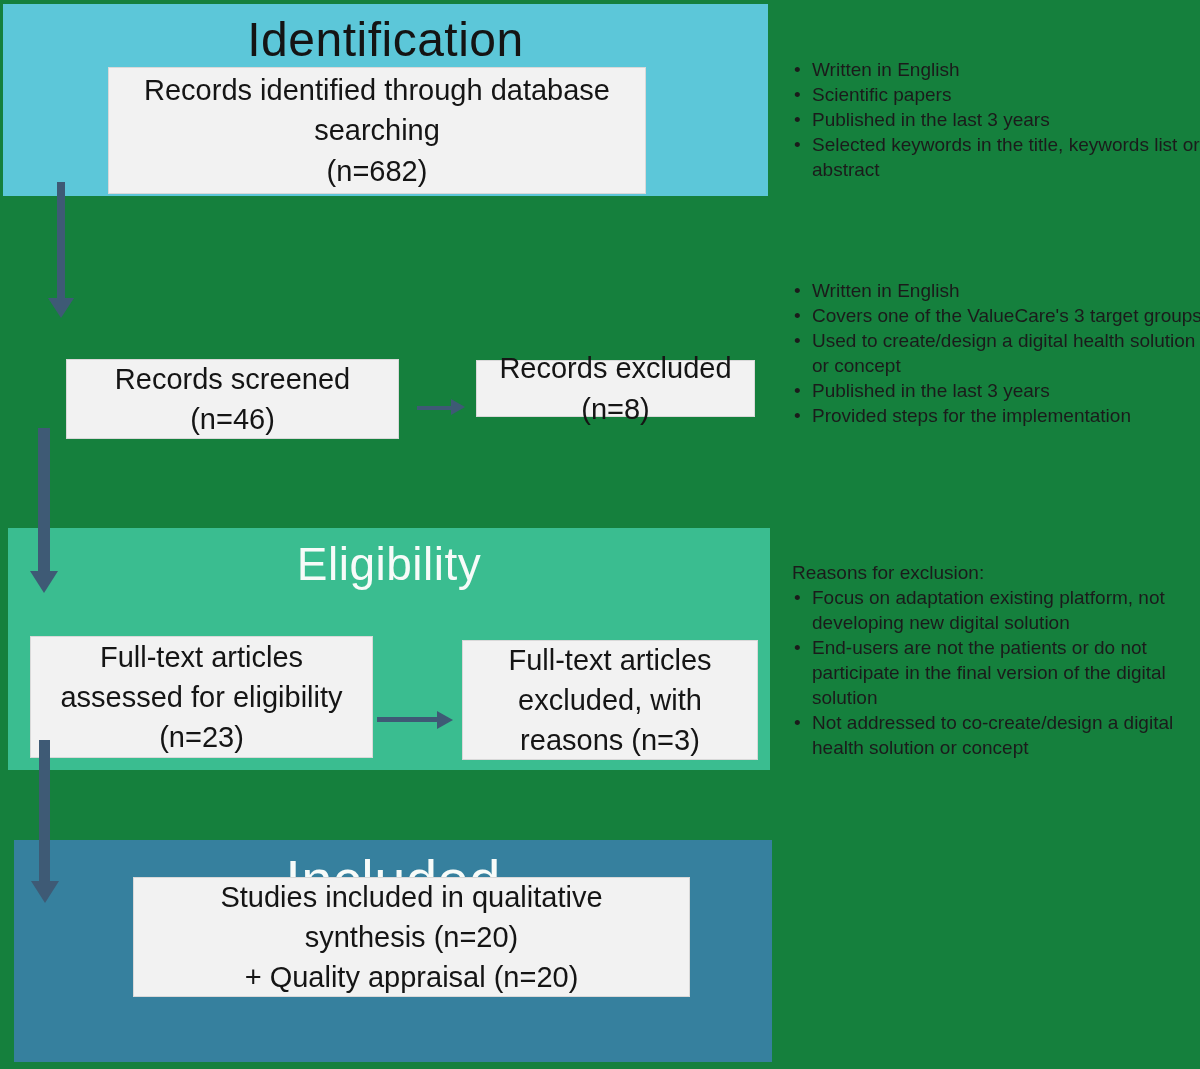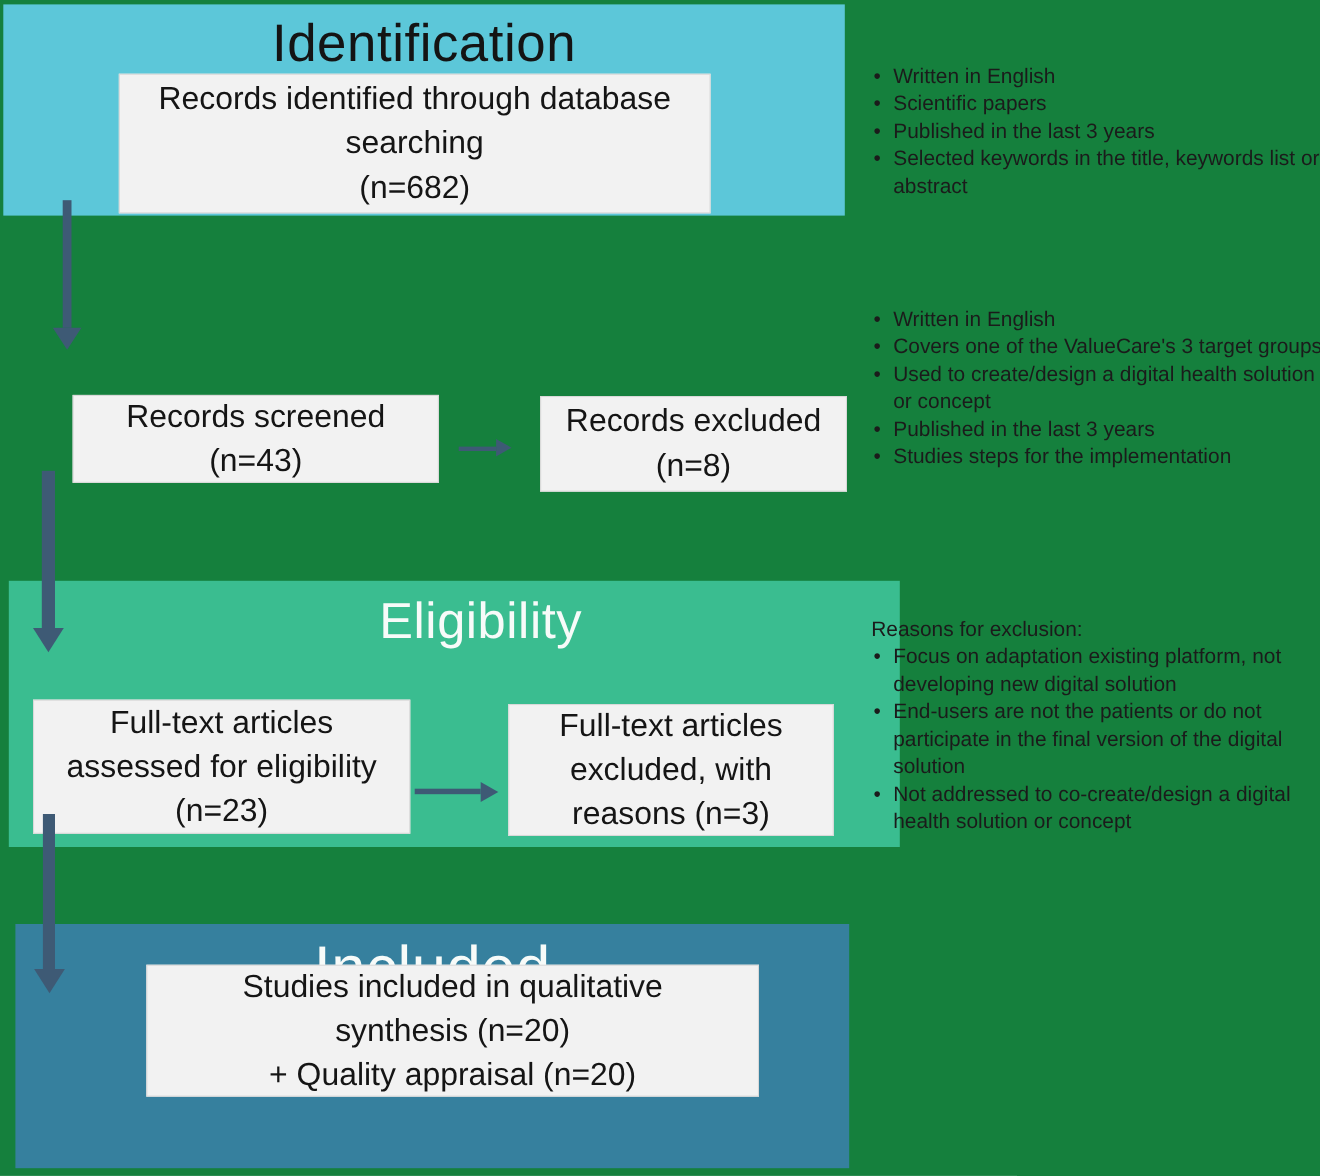--- a/index.html
+++ b/index.html
@@ -4,38 +4,38 @@
 <style>
   html,body { margin:0; padding:0; background:#ffffff; }
   .canvas {
     position:relative; width:1200px; height:1069px;
     background:#15803d; overflow:hidden;
     font-family:"Liberation Sans","DejaVu Sans",sans-serif;
   }
   .band { position:absolute; }
   #band-identification { left:3px;  top:4px;   width:765px; height:192px; background:#5cc7d9; }
   #band-screening      { left:10px; top:241px; width:760px; height:214px; background:#3ccc90; }
-  #band-eligibility    { left:8px;  top:528px; width:762px; height:242px; background:#3abd90;padding-left:48px; }
+  #band-eligibility    { left:8px;  top:528px; width:762px; height:242px; background:#3abd90; }
   #band-included       { left:14px; top:840px; width:758px; height:222px; background:#36809e; }
 
   .band-title { margin:0; text-align:center; font-weight:400; letter-spacing:0.5px; }
   #band-identification .band-title { color:#141414; font-size:48px; padding-top:8px; }
   #band-screening .band-title      { color:#f7fbf9; font-size:46px; padding-top:13px; }
   #band-eligibility .band-title    { color:#f7fbf9; font-size:46px; padding-top:9px;  }
   #band-included .band-title       { color:#f7fbf9; font-size:56px; padding-top:7px;text-decoration:underline;  }
 
   .node {
     position:absolute; background:#f2f2f2; border:1px solid #d9d9d9;
     color:#151515; font-size:29px; line-height:1.38; text-align:center;
     white-space:pre-line; display:flex; align-items:center; justify-content:center;
     box-sizing:border-box;
   }
   #box-records-identified { left:108px; top:67px;  width:538px; height:127px; }
   #box-records-screened   { left:66px;  top:359px; width:333px; height:80px;  }
-  #box-records-excluded   { left:491px; top:360px; width:279px; height:87px;  }
+  #box-records-excluded   { left:476px; top:360px; width:279px; height:57px;  }
   #box-fulltext-assessed  { left:30px;  top:636px; width:343px; height:122px; }
   #box-fulltext-excluded  { left:462px; top:640px; width:296px; height:120px; }
   #box-studies-included   { left:133px; top:877px; width:557px; height:120px; }
 
   .shaft { position:absolute; background:#3e5a75; }
   .head-down { position:absolute; width:0; height:0;
     border-left:14px solid transparent; border-right:14px solid transparent;
     border-top:22px solid #3e5a75; }
   .head-right { position:absolute; width:0; height:0;
     border-top:9px solid transparent; border-bottom:9px solid transparent;
@@ -75,21 +75,21 @@
     <h2 class="band-title">Eligibility</h2>
   </section>
   <section class="band" id="band-included">
     <h2 class="band-title">Included</h2>
   </section>
 
   <div class="node" id="box-records-identified">Records identified through database
 searching
 (n=682)</div>
   <div class="node" id="box-records-screened">Records screened
-(n=43)</div>
+(n=46)</div>
   <div class="node" id="box-records-excluded">Records excluded
 (n=8)</div>
   <div class="node" id="box-fulltext-assessed">Full-text articles
 assessed for eligibility
 (n=23)</div>
   <div class="node" id="box-fulltext-excluded">Full-text articles
 excluded, with
 reasons (n=3)</div>
   <div class="node" id="box-studies-included">Studies included in qualitative
 synthesis (n=20)
@@ -125,21 +125,21 @@
       <li><span>Selected keywords in the title, keywords list or abstract</span></li>
     </ul>
   </aside>
 
   <aside class="note" id="note-screening">
     <ul>
       <li><span>Written in English</span></li>
       <li><span>Covers one of the ValueCare's 3 target groups</span></li>
       <li><span>Used to create/design a digital health solution or concept</span></li>
       <li><span>Published in the last 3 years</span></li>
-      <li><span>Studies steps for the implementation</span></li>
+      <li><span>Provided steps for the implementation</span></li>
     </ul>
   </aside>
 
   <aside class="note" id="note-eligibility">
     <div class="note-heading">Reasons for exclusion:</div>
     <ul>
       <li><span>Focus on adaptation existing platform, not developing new digital solution</span></li>
       <li><span>End-users are not the patients or do not participate in the final version of the digital solution</span></li>
       <li><span>Not addressed to co-create/design a digital health solution or concept</span></li>
     </ul>

